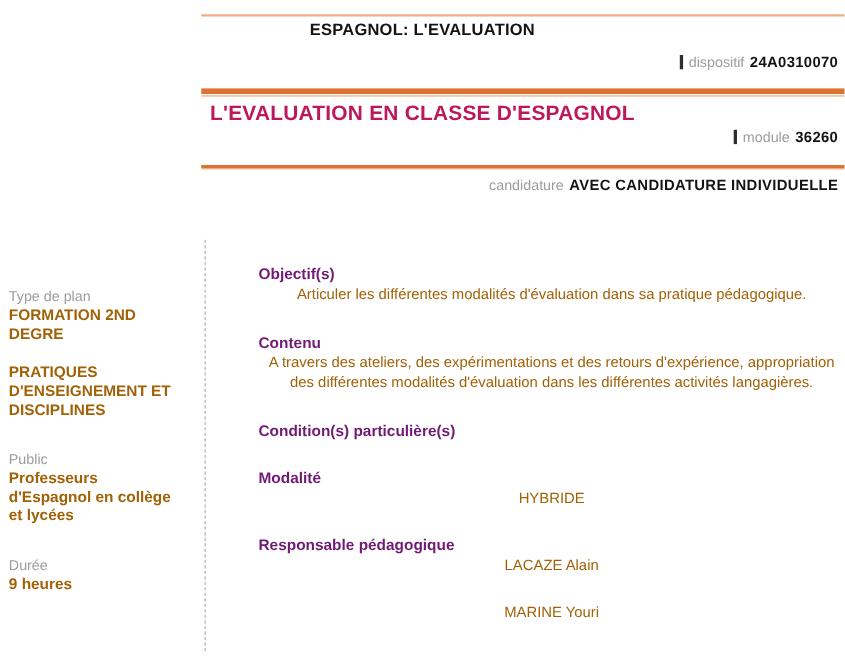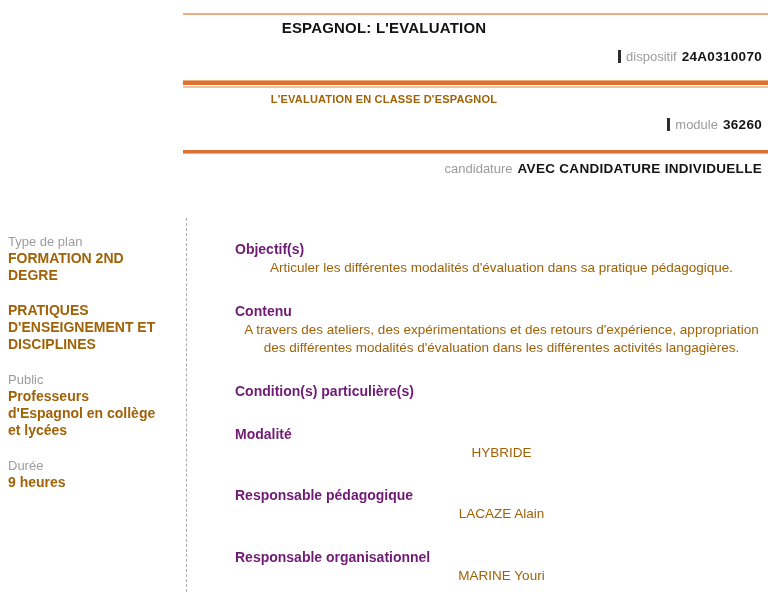--- a/index.html
+++ b/index.html
@@ -10,39 +10,39 @@
   .rule{position:absolute;left:183px;right:0;}
   .rule-thin{top:13px;height:2px;background:#f0ab7e;}
   .rule-thick{top:80px;height:8px;
     background:linear-gradient(to bottom,#f0a97b 0 1px,#db7232 1px 5px,#ffffff 5px 6px,#f5c29d 6px 8px);}
   .rule-mid{top:150px;height:4px;
     background:linear-gradient(to bottom,#db7232 0 3px,#f0ab7e 3px 4px);}
 
   h1.title1{position:absolute;top:19px;left:0;right:0;margin:0;text-align:center;
     font-size:15px;font-weight:700;color:#131313;letter-spacing:.2px;}
   h2.title2{position:absolute;top:93px;left:0;right:0;margin:0;text-align:center;
-    font-size:11px;font-weight:700;color:#a16207;letter-spacing:.2px;}
+    font-size:19px;font-weight:700;color:#be185d;letter-spacing:.2px;}
 
   .refline{position:absolute;right:6px;font-size:13px;white-space:nowrap;}
   .refline.dispositif{top:49px;}
   .refline.module{top:117px;}
   .refline.candidature{top:161px;}
   .vbar{display:inline-block;width:3px;height:13px;background:#2e2e2e;
     margin-right:5px;vertical-align:-2px;}
   .ref-label{color:#9c9c9c;margin-right:5px;}
   .ref-value{font-weight:700;color:#141414;font-size:13.5px;letter-spacing:.3px;}
 
   
   .col-divider{position:absolute;left:186px;top:218px;height:374px;width:0;
     border-left:1px dashed #ababab;}
 
   .sidebar{position:absolute;left:8px;top:233px;width:150px;
     font-size:13px;line-height:17px;}
   .side-item{margin-bottom:18px;}
-  .side-label{color:#9c9c9c;}
+  .side-label{color:#9c9c9c;margin-top:28px;}
   .side-value{font-weight:700;font-size:14px;color:#a16207;}
 
   .main{position:absolute;left:235px;top:240px;right:0;width:533px;
     font-size:13.5px;line-height:18.5px;}
   .section{margin-bottom:24px;}
   .section h3{margin:0;font-size:14px;font-weight:700;color:#701a75;line-height:19px;}
   .section p{margin:0;color:#a16207;text-align:center;}
 </style>
 </head>
 <body>
@@ -106,18 +106,17 @@
     </section>
     <section class="section">
       <h3>Modalité</h3>
       <p>HYBRIDE</p>
     </section>
     <section class="section">
       <h3>Responsable pédagogique</h3>
       <p>LACAZE Alain</p>
     </section>
     <section class="section">
-      <h3>Responsable organisationnel</h3>
       <p>MARINE Youri</p>
     </section>
   </main>
 
 </div>
 
 </body></html>

